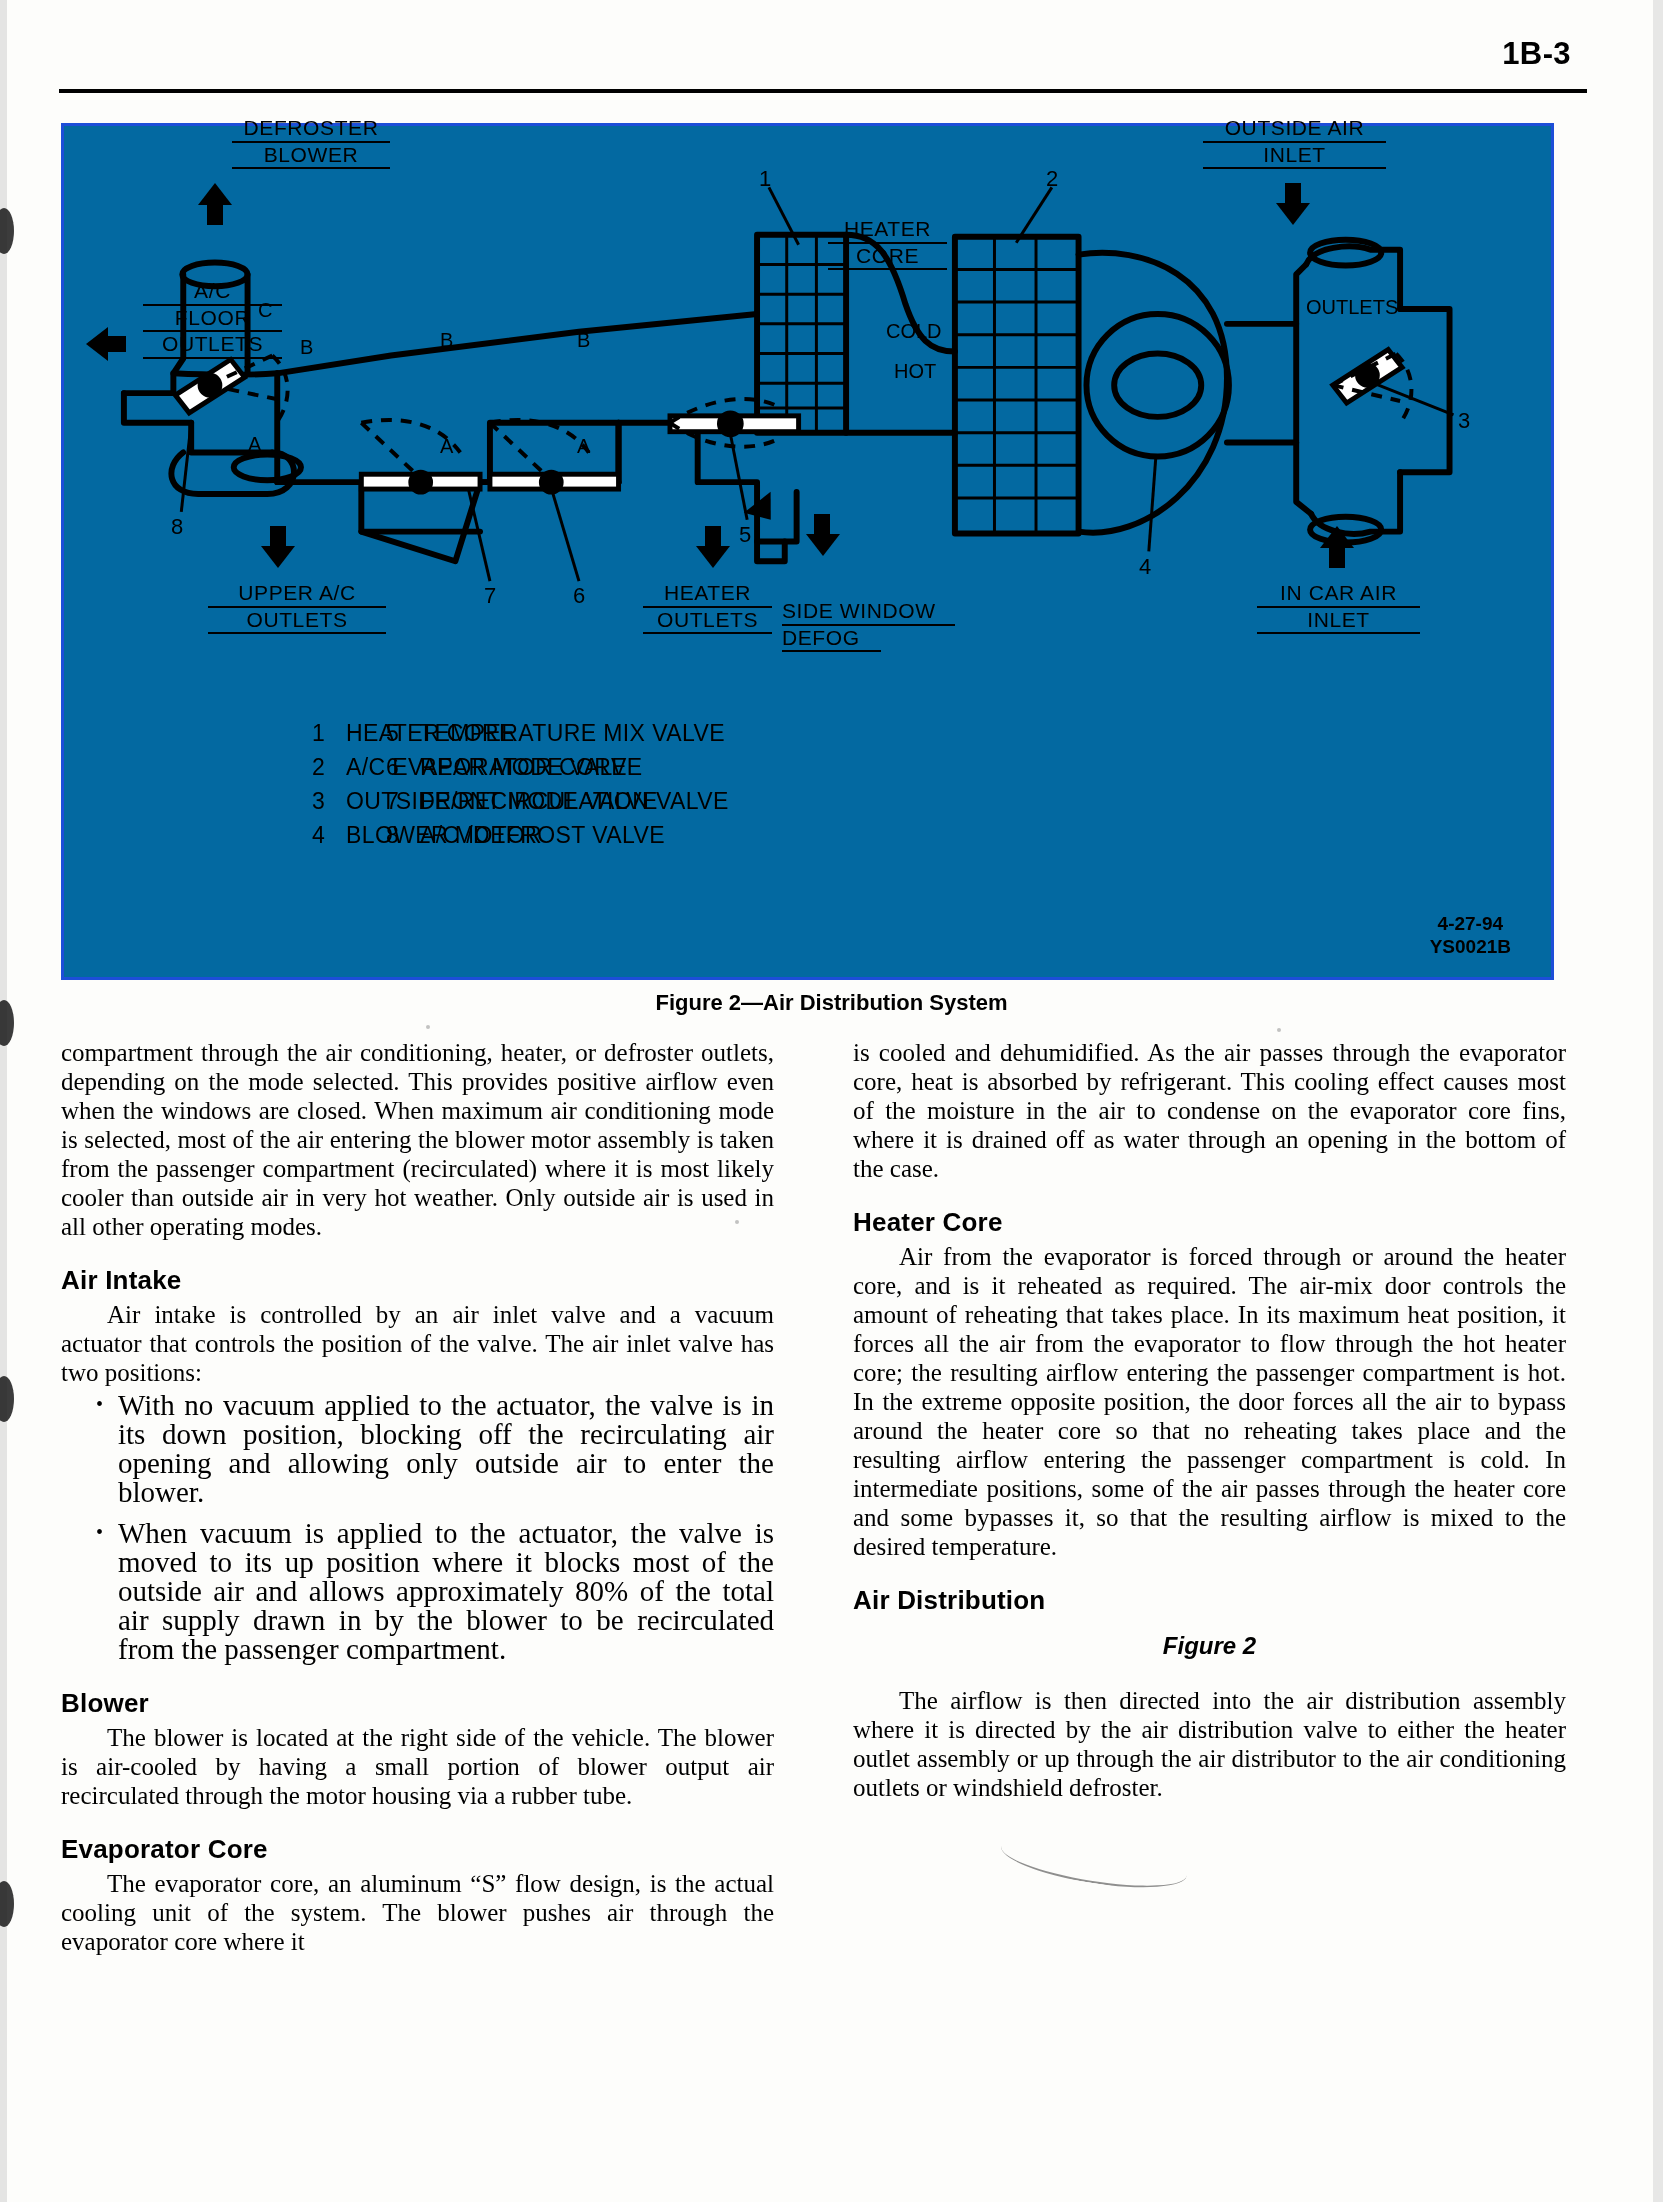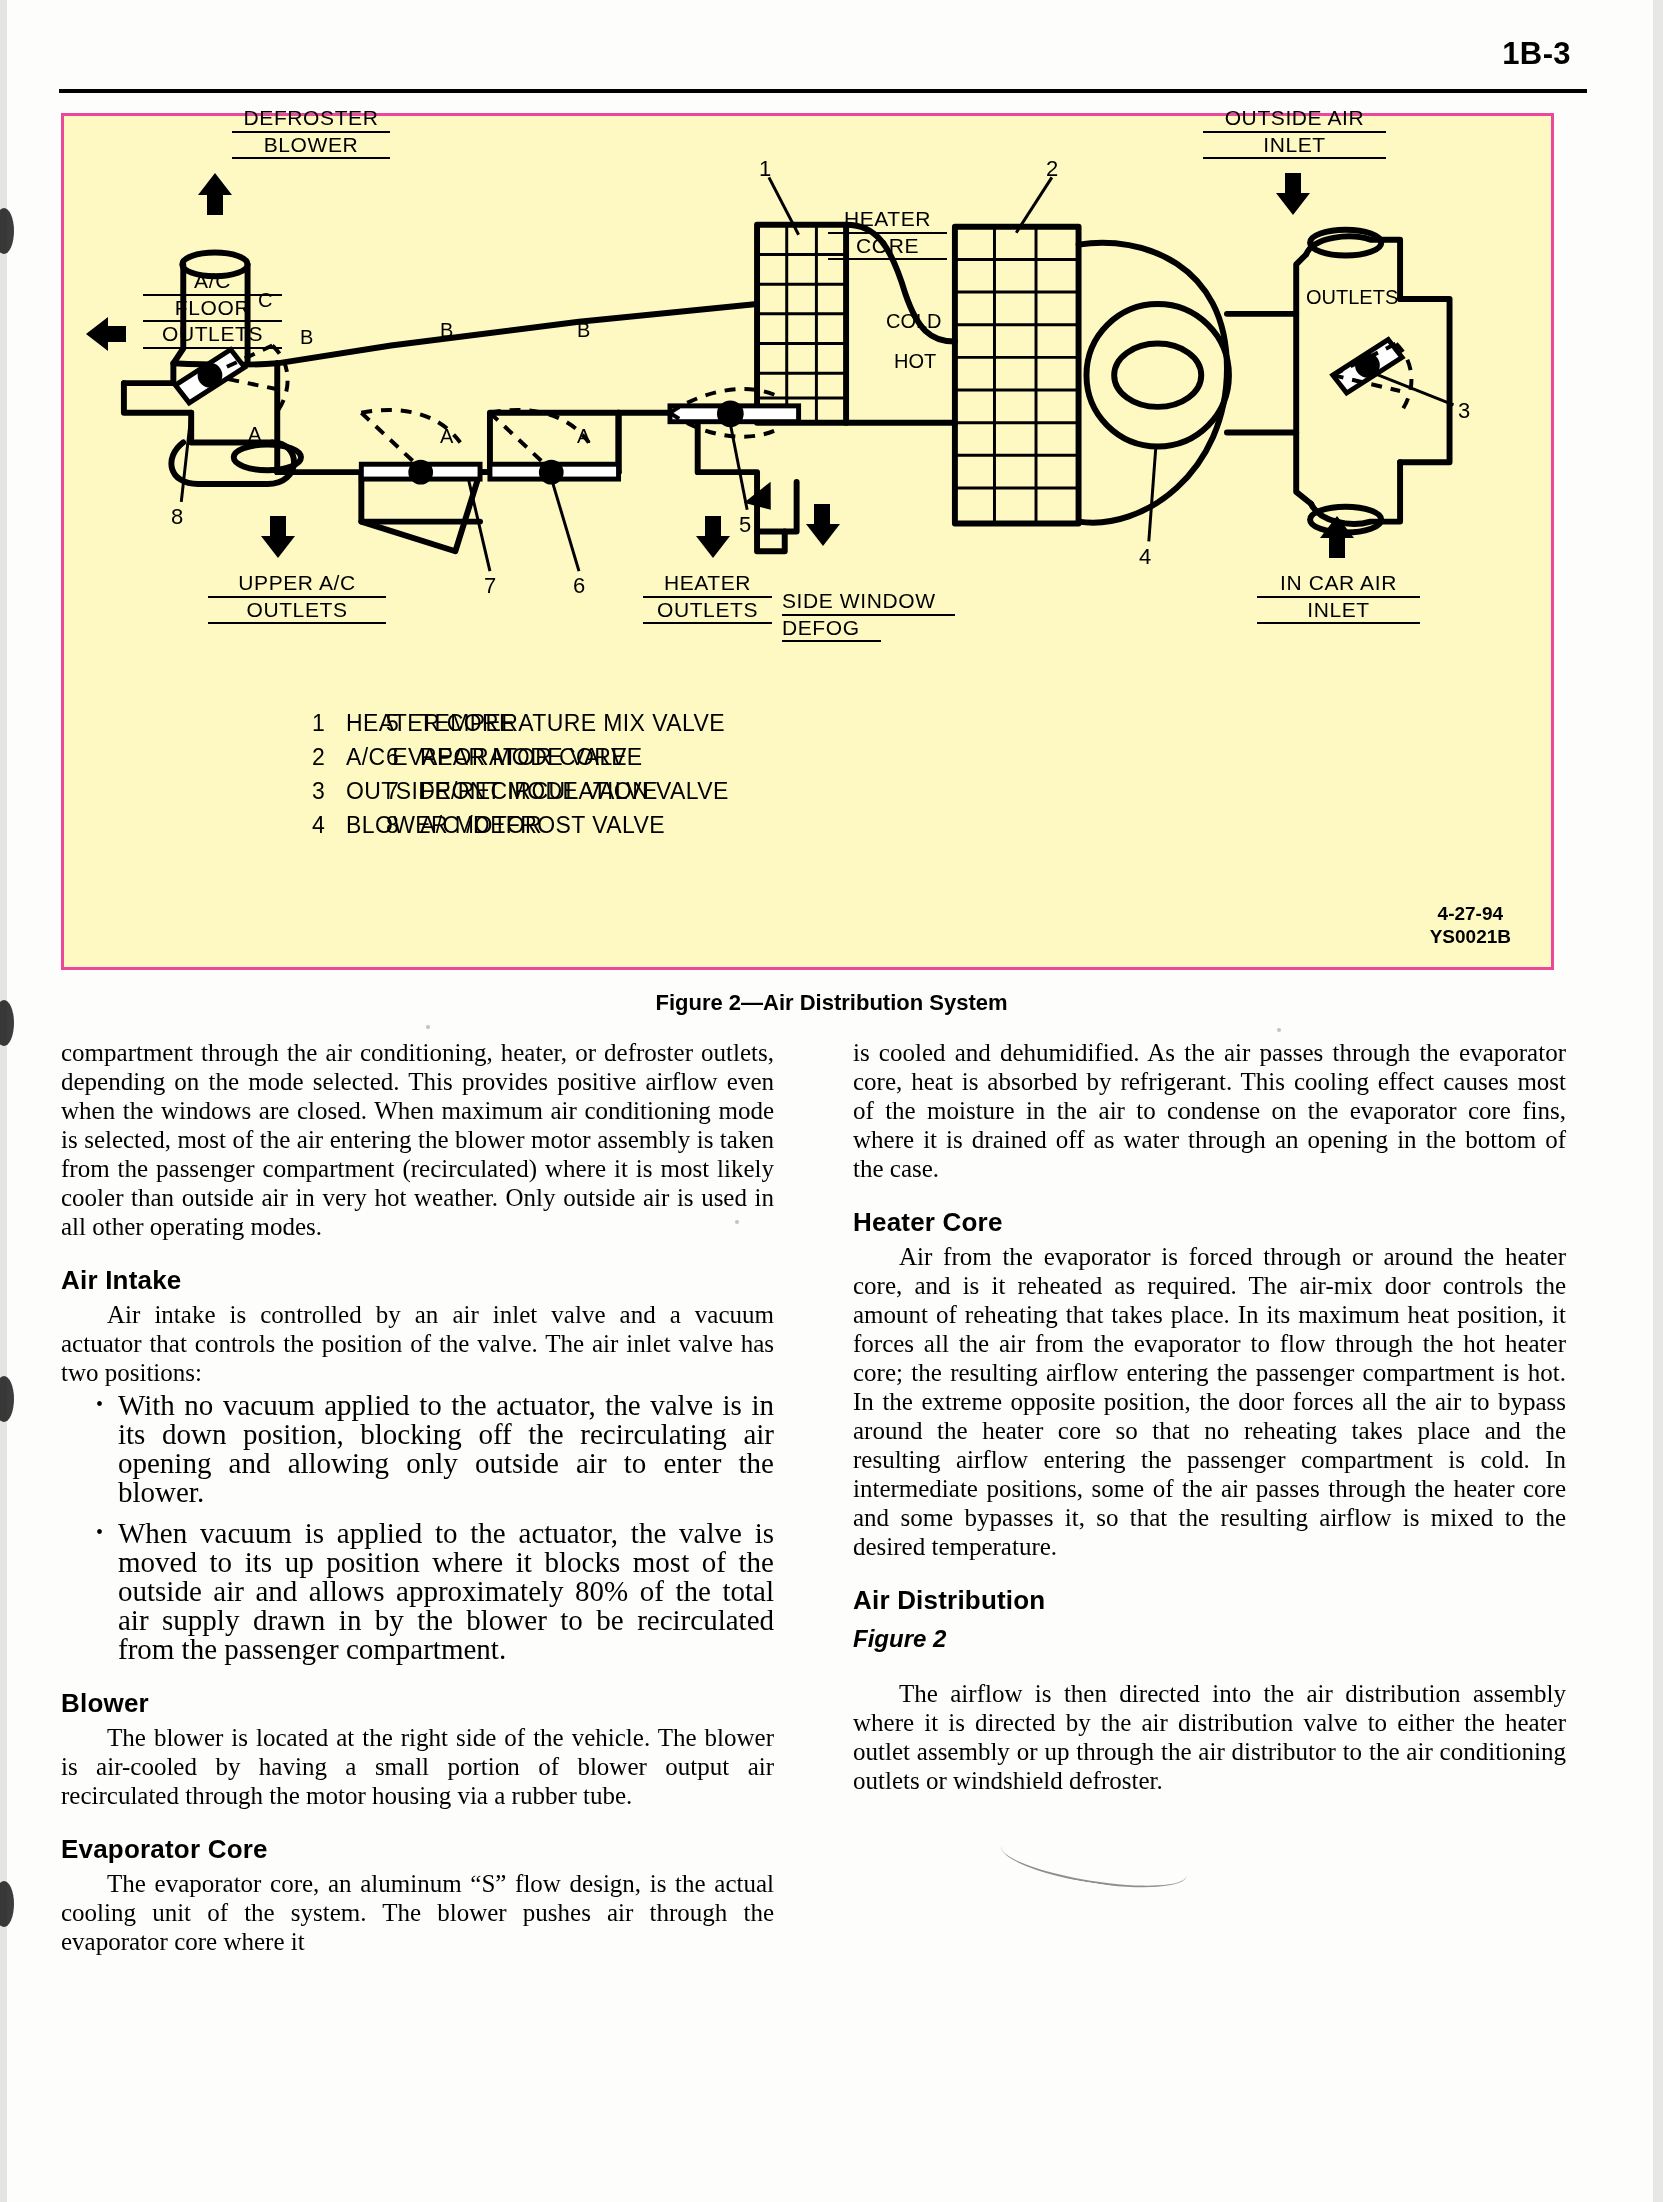--- a/index.html
+++ b/index.html
@@ -21,22 +21,22 @@
     letter-spacing:0.4px;white-space:nowrap;
   }
   .hdr-page{
     position:absolute;right:32px;top:6px;
     font-family:"Liberation Sans",sans-serif;font-weight:bold;font-size:31px;
     letter-spacing:0.4px;
   }
   .hdr-rule{position:absolute;left:0;right:16px;top:59px;height:4px;background:#000;}
   
   #figure-box{
-    position:absolute;left:61px;top:113px;width:1487px;height:851px;
-    border:3px solid #ec4899;background:#fef9c3;
+    position:absolute;left:61px;top:123px;width:1487px;height:851px;
+    border:3px solid #1d4ed8;background:#0369a1;
   }
   #figure-caption{
     position:absolute;left:0;top:990px;width:1663px;text-align:center;
     font-family:"Liberation Sans",sans-serif;font-weight:bold;font-size:22px;
   }
   .dgm-label{
     position:absolute;font-family:"Liberation Sans",sans-serif;
     font-size:21px;letter-spacing:0.6px;white-space:nowrap;text-align:center;
     line-height:1.12;
   }
@@ -73,21 +73,21 @@
     margin:0 0 0 0;font-size:25px;line-height:29px;text-align:justify;
     font-family:"Liberation Serif",serif;
   }
   p.para.indent{text-indent:46px;}
   h3.sec{
     font-family:"Liberation Sans",sans-serif;font-weight:bold;font-size:26px;
     margin:24px 0 4px 0;letter-spacing:0.2px;
   }
   h4.subsec{
     font-family:"Liberation Sans",sans-serif;font-weight:bold;font-style:italic;
-    font-size:24px;margin:9px 0 6px 0;
+    font-size:24px;margin:16px 0 6px 0;text-align:center;
   }
   ul.bullets{margin:4px 0 0 0;padding:0 0 0 57px;list-style:none;}
   ul.bullets li{
     position:relative;font-size:29px;line-height:29px;text-align:justify;
     margin-bottom:12px;font-family:"Liberation Serif",serif;
   }
   ul.bullets li:before{
     content:"\2022";position:absolute;left:-22px;top:-1px;font-size:20px;
   }
   .pencil{position:absolute;left:1000px;top:1839px;width:188px;height:42px;

